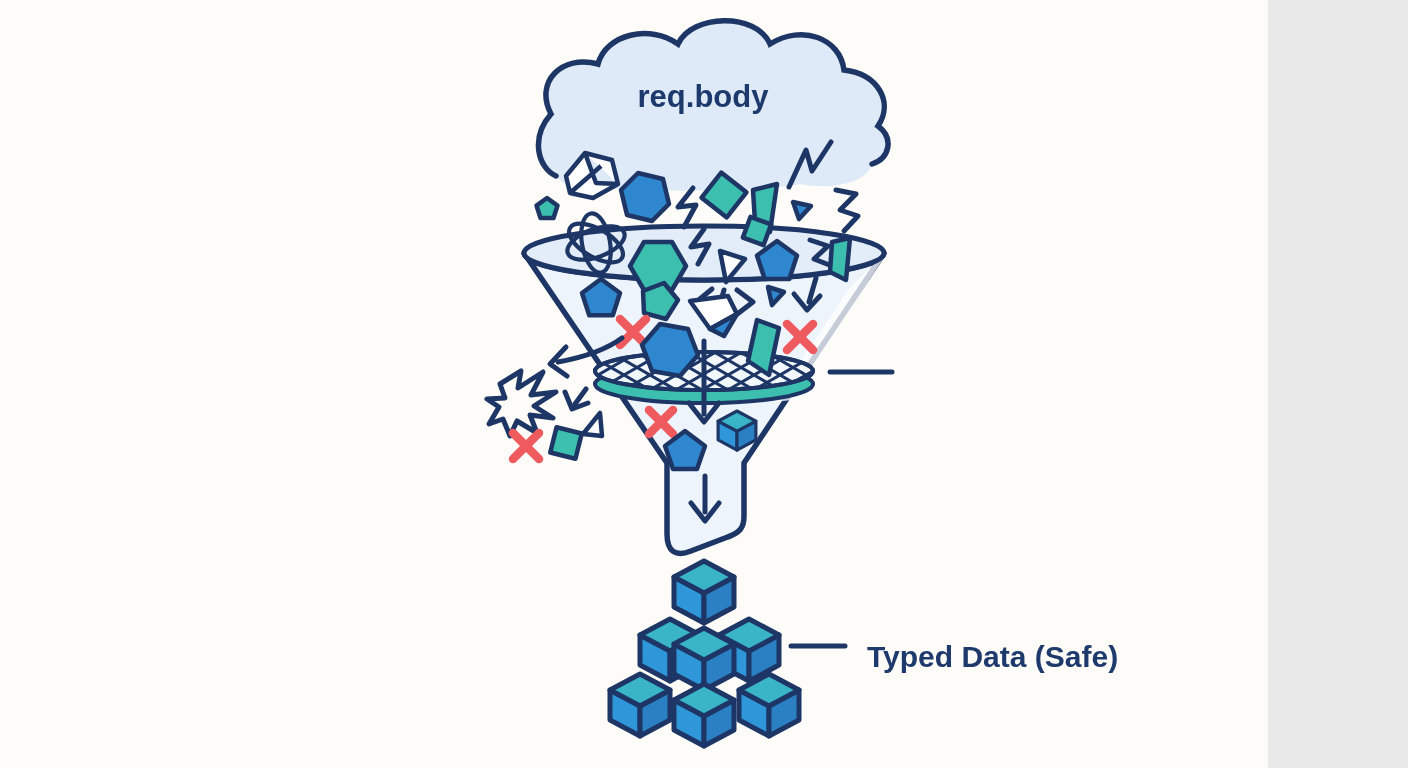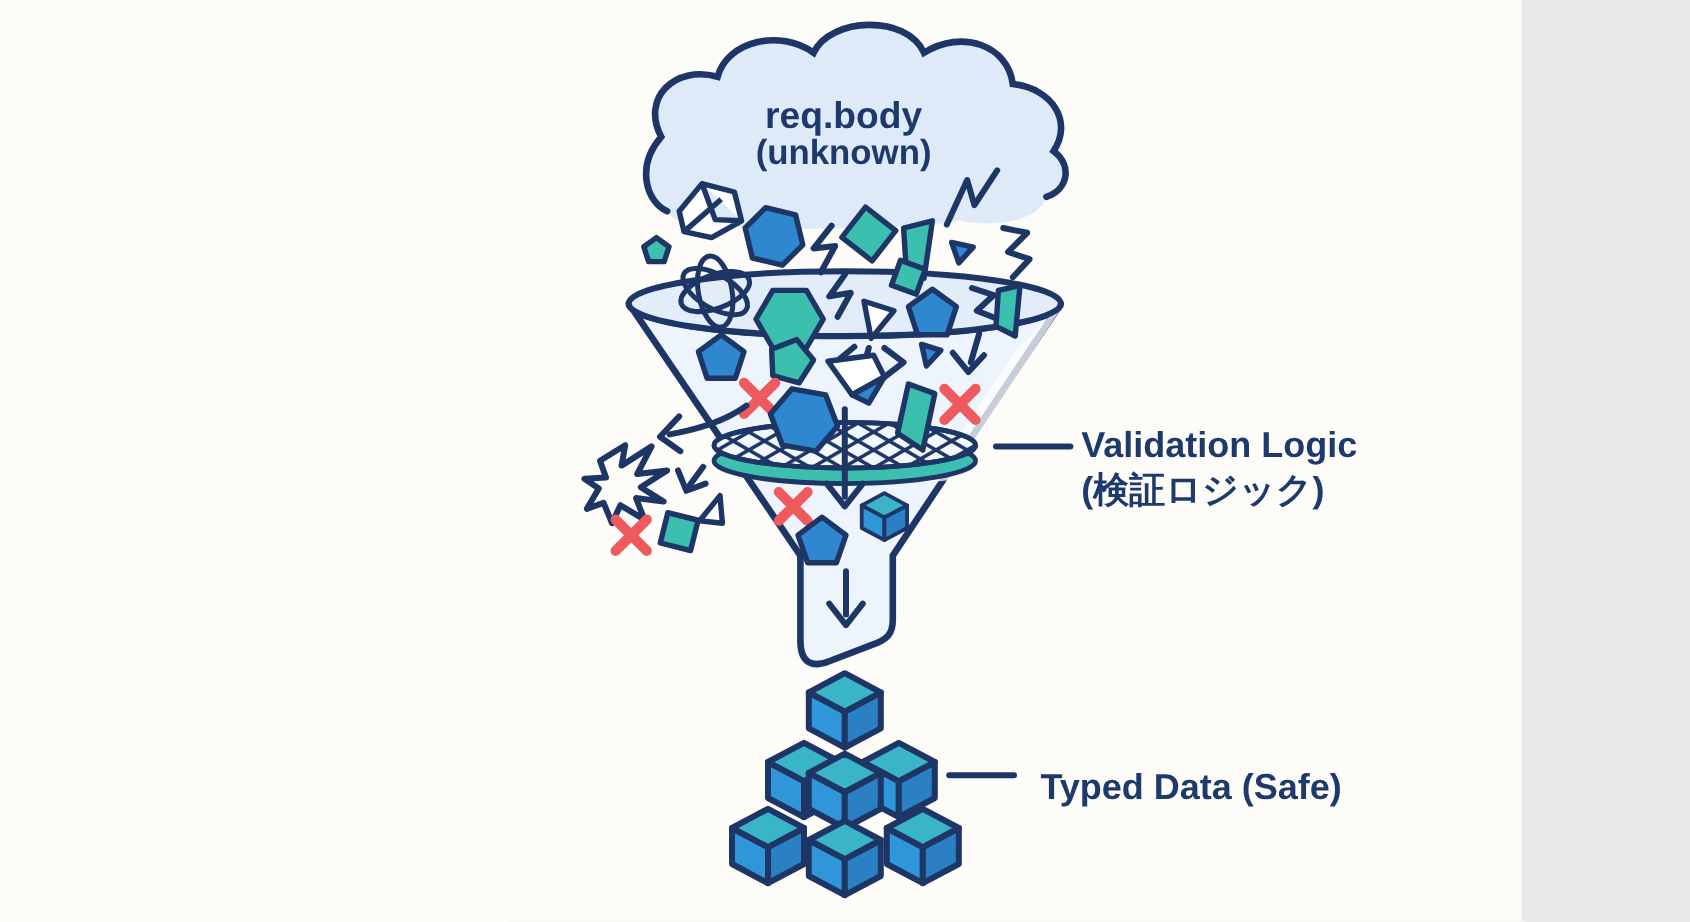--- a/index.html
+++ b/index.html
@@ -155,24 +155,19 @@
     <use href="#cubeDef" transform="translate(640,674)"></use>
     <use href="#cubeDef" transform="translate(769,674)"></use>
     <use href="#cubeDef" transform="translate(704,684)"></use>
   </g>
 
   <line class="ln" x1="830" y1="372" x2="892" y2="372" stroke-width="5.5"></line>
   <line class="ln" x1="791" y1="646" x2="845" y2="646" stroke-width="5.5"></line>
 </svg>
 
 <div class="label cloud-text t1">req.body</div>
-<div class="label cloud-text t2">(unknown)</div>
 
-<div class="label side-label validation-pos">
-  <div>Validation Logic</div>
-  <div>(検証ロジック)</div>
-</div>
 
 <div class="label side-label typed-pos">
   <div>Typed Data (Safe)</div>
 </div>
 
 </div>
 
 </body></html>

